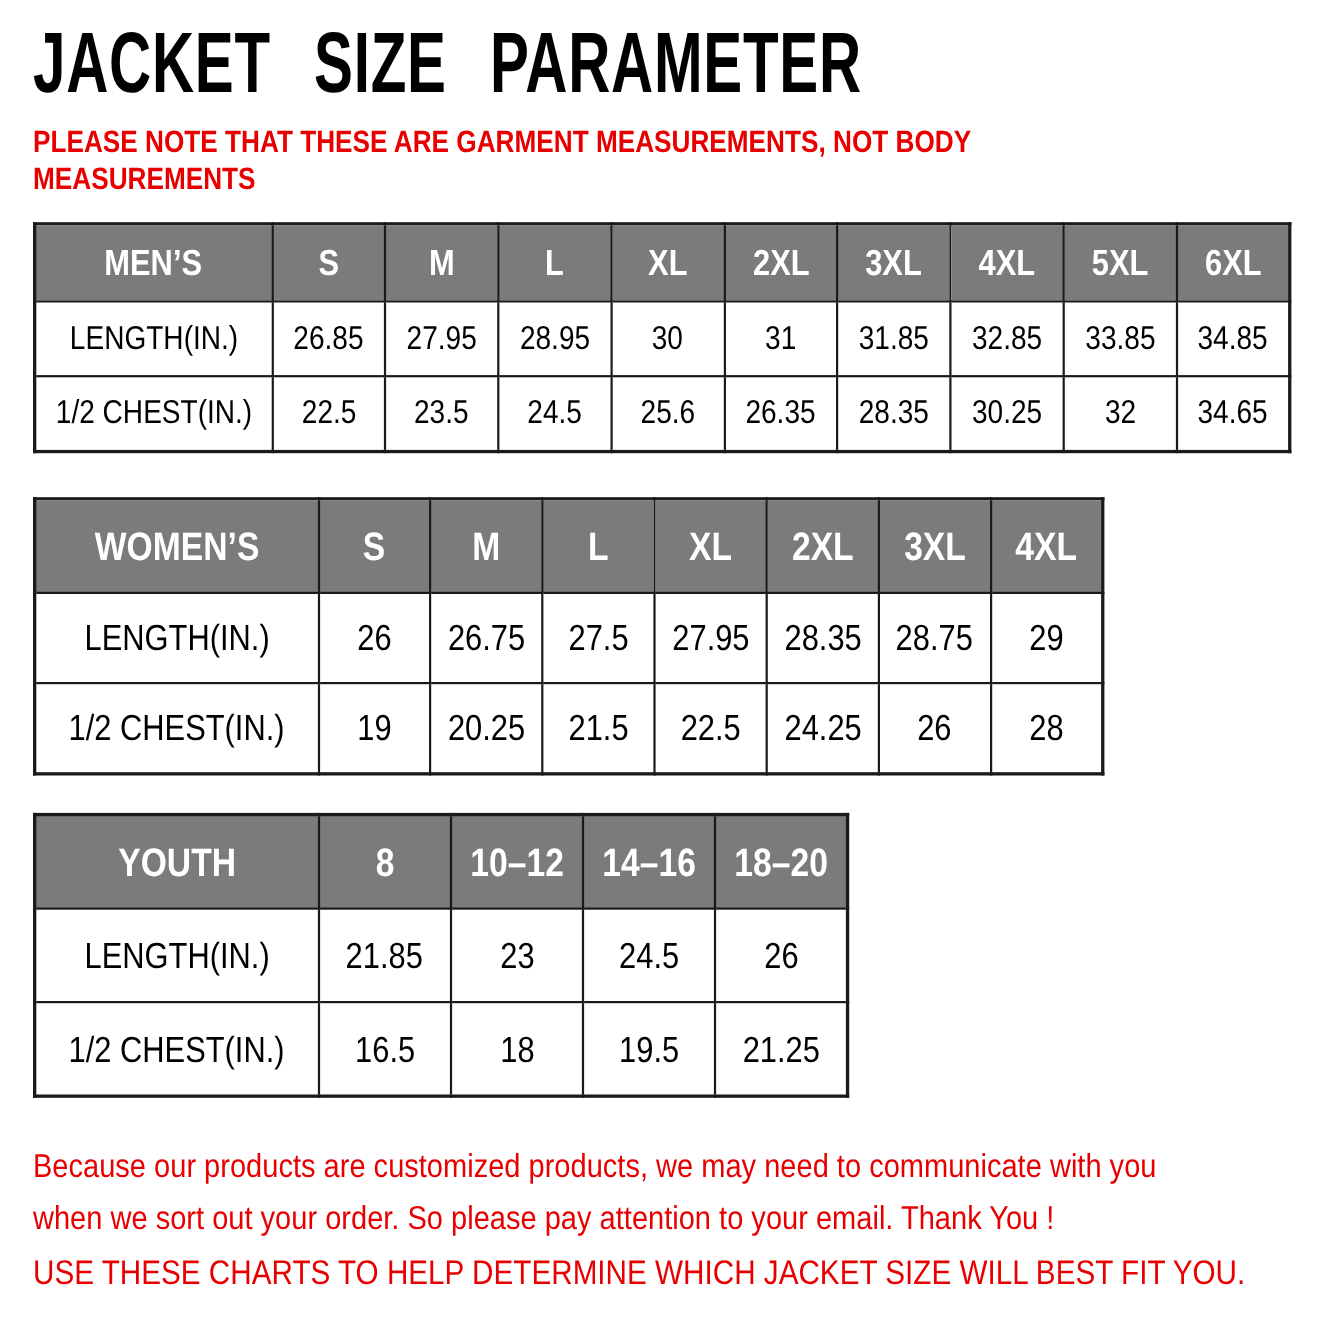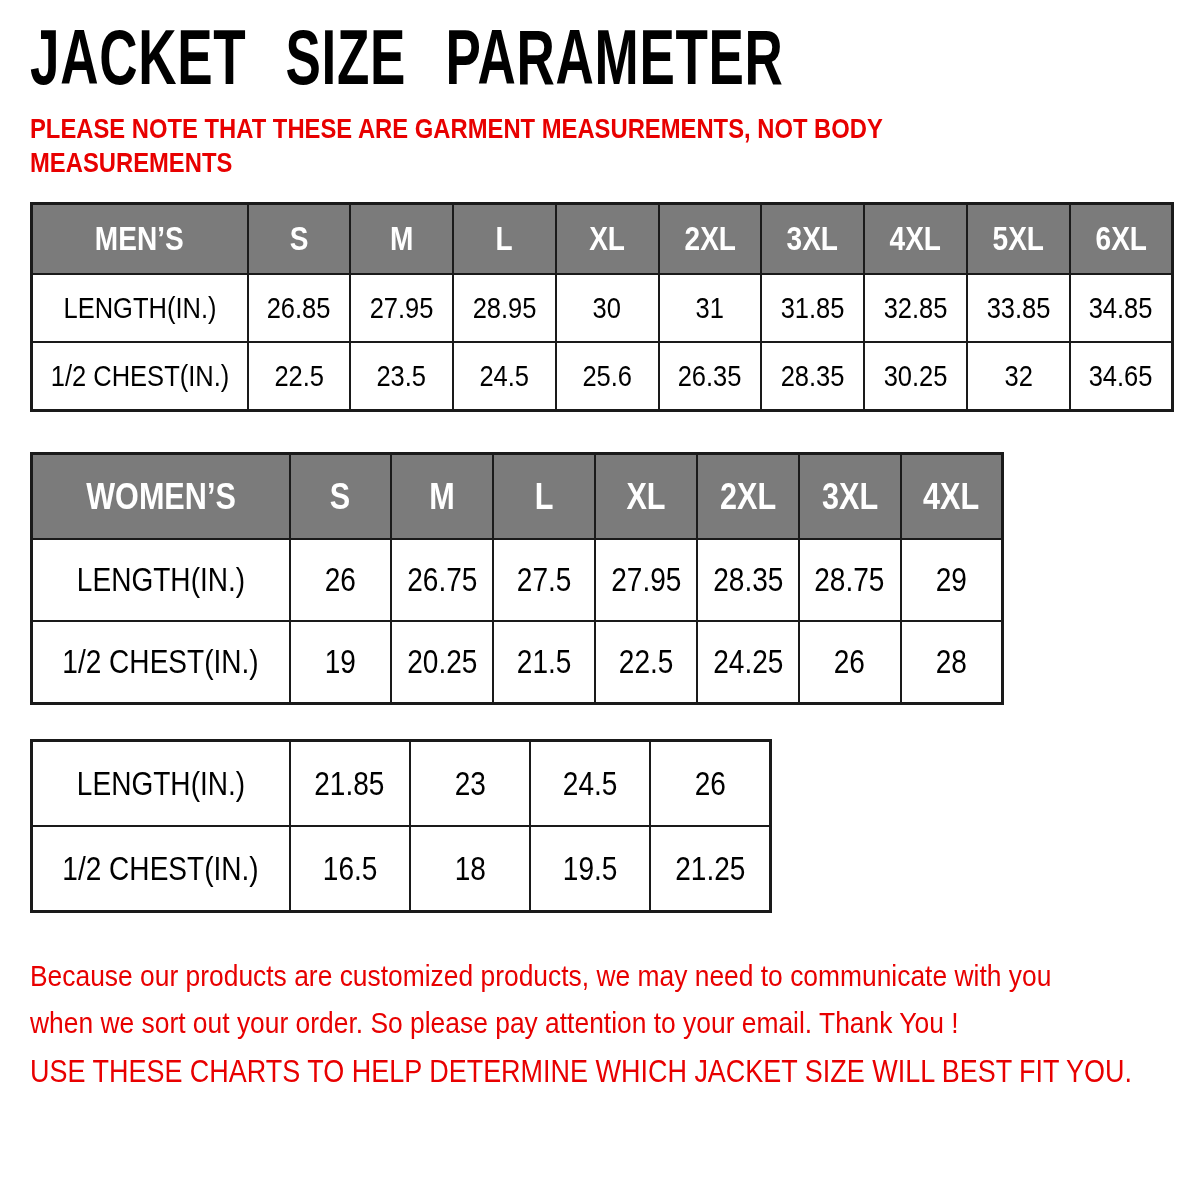--- a/index.html
+++ b/index.html
@@ -200,20 +200,27 @@
 
 <table class="size-table youth">
   <colgroup>
       <col class="c-label">
       <col>
       <col>
       <col>
       <col>
     </colgroup>
   <tbody>
+      <tr>
+    <th><span class="cond">YOUTH</span></th>
+    <th><span class="cond">8</span></th>
+    <th><span class="cond">10–12</span></th>
+    <th><span class="cond">14–16</span></th>
+    <th><span class="cond">18–20</span></th>
+  </tr>
   <tr>
     <td><span class="cond">LENGTH(IN.)</span></td>
     <td><span class="cond">21.85</span></td>
     <td><span class="cond">23</span></td>
     <td><span class="cond">24.5</span></td>
     <td><span class="cond">26</span></td>
   </tr>
   <tr>
     <td><span class="cond">1/2 CHEST(IN.)</span></td>
     <td><span class="cond">16.5</span></td>

